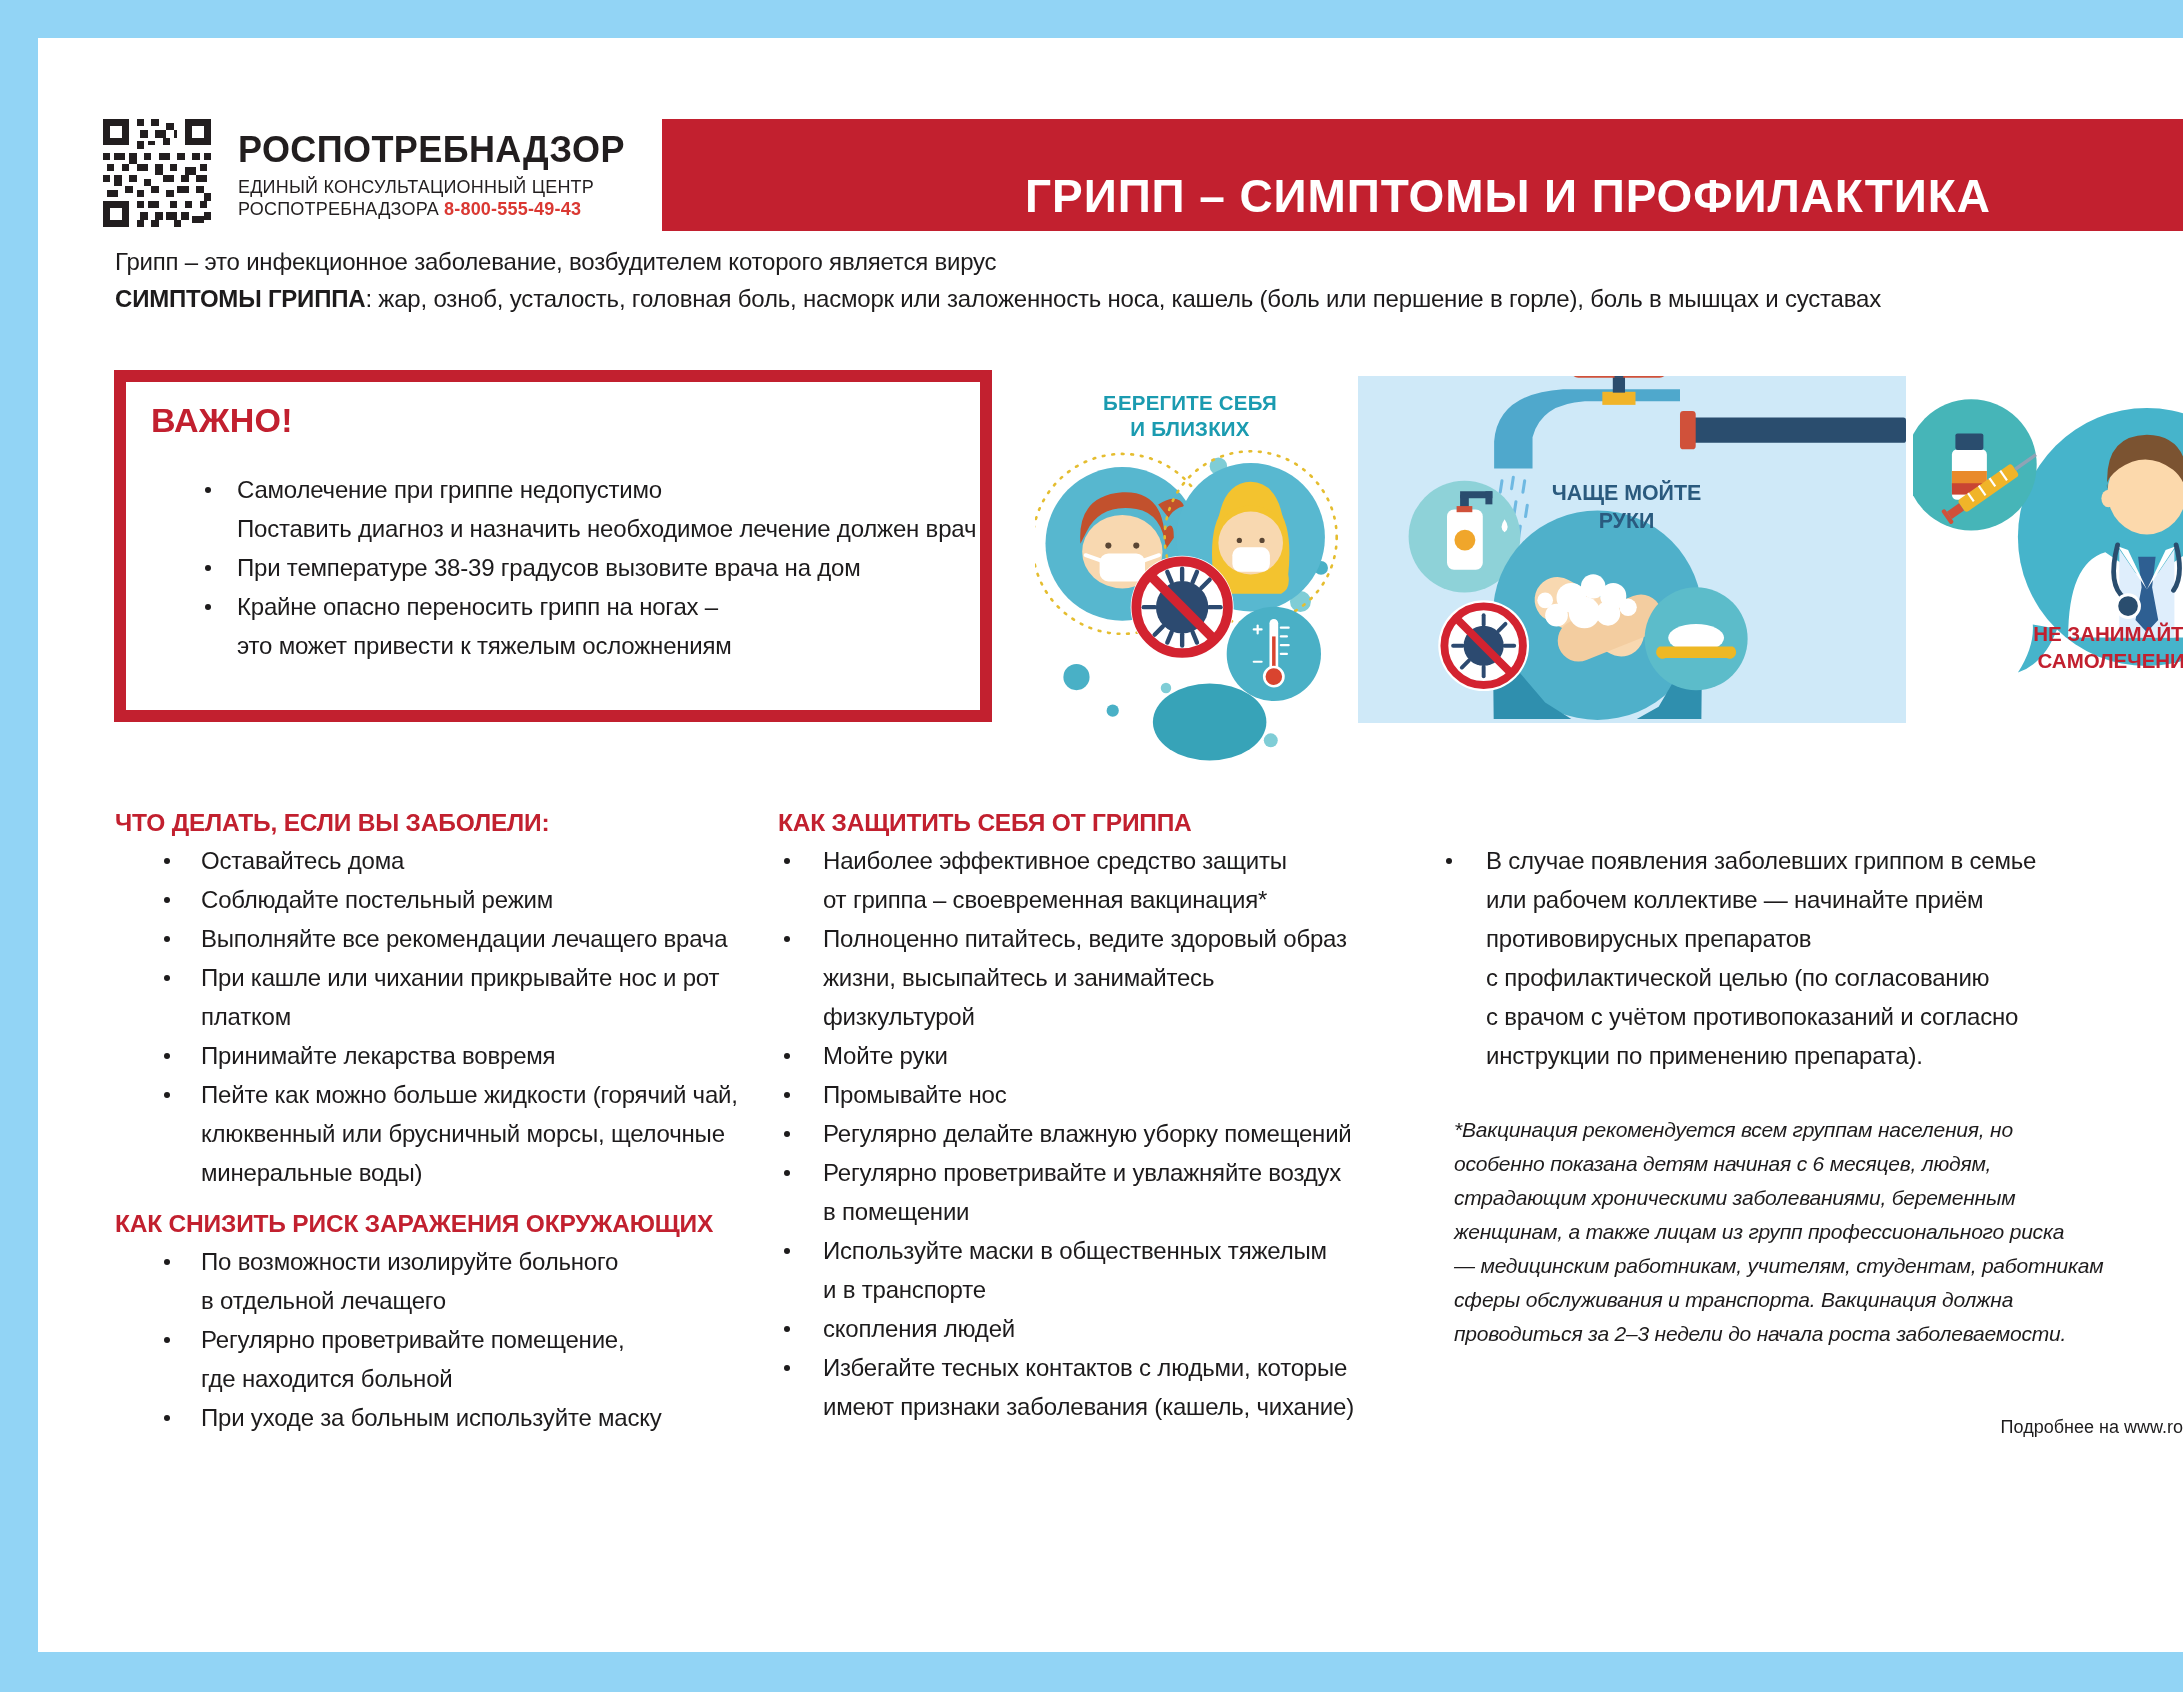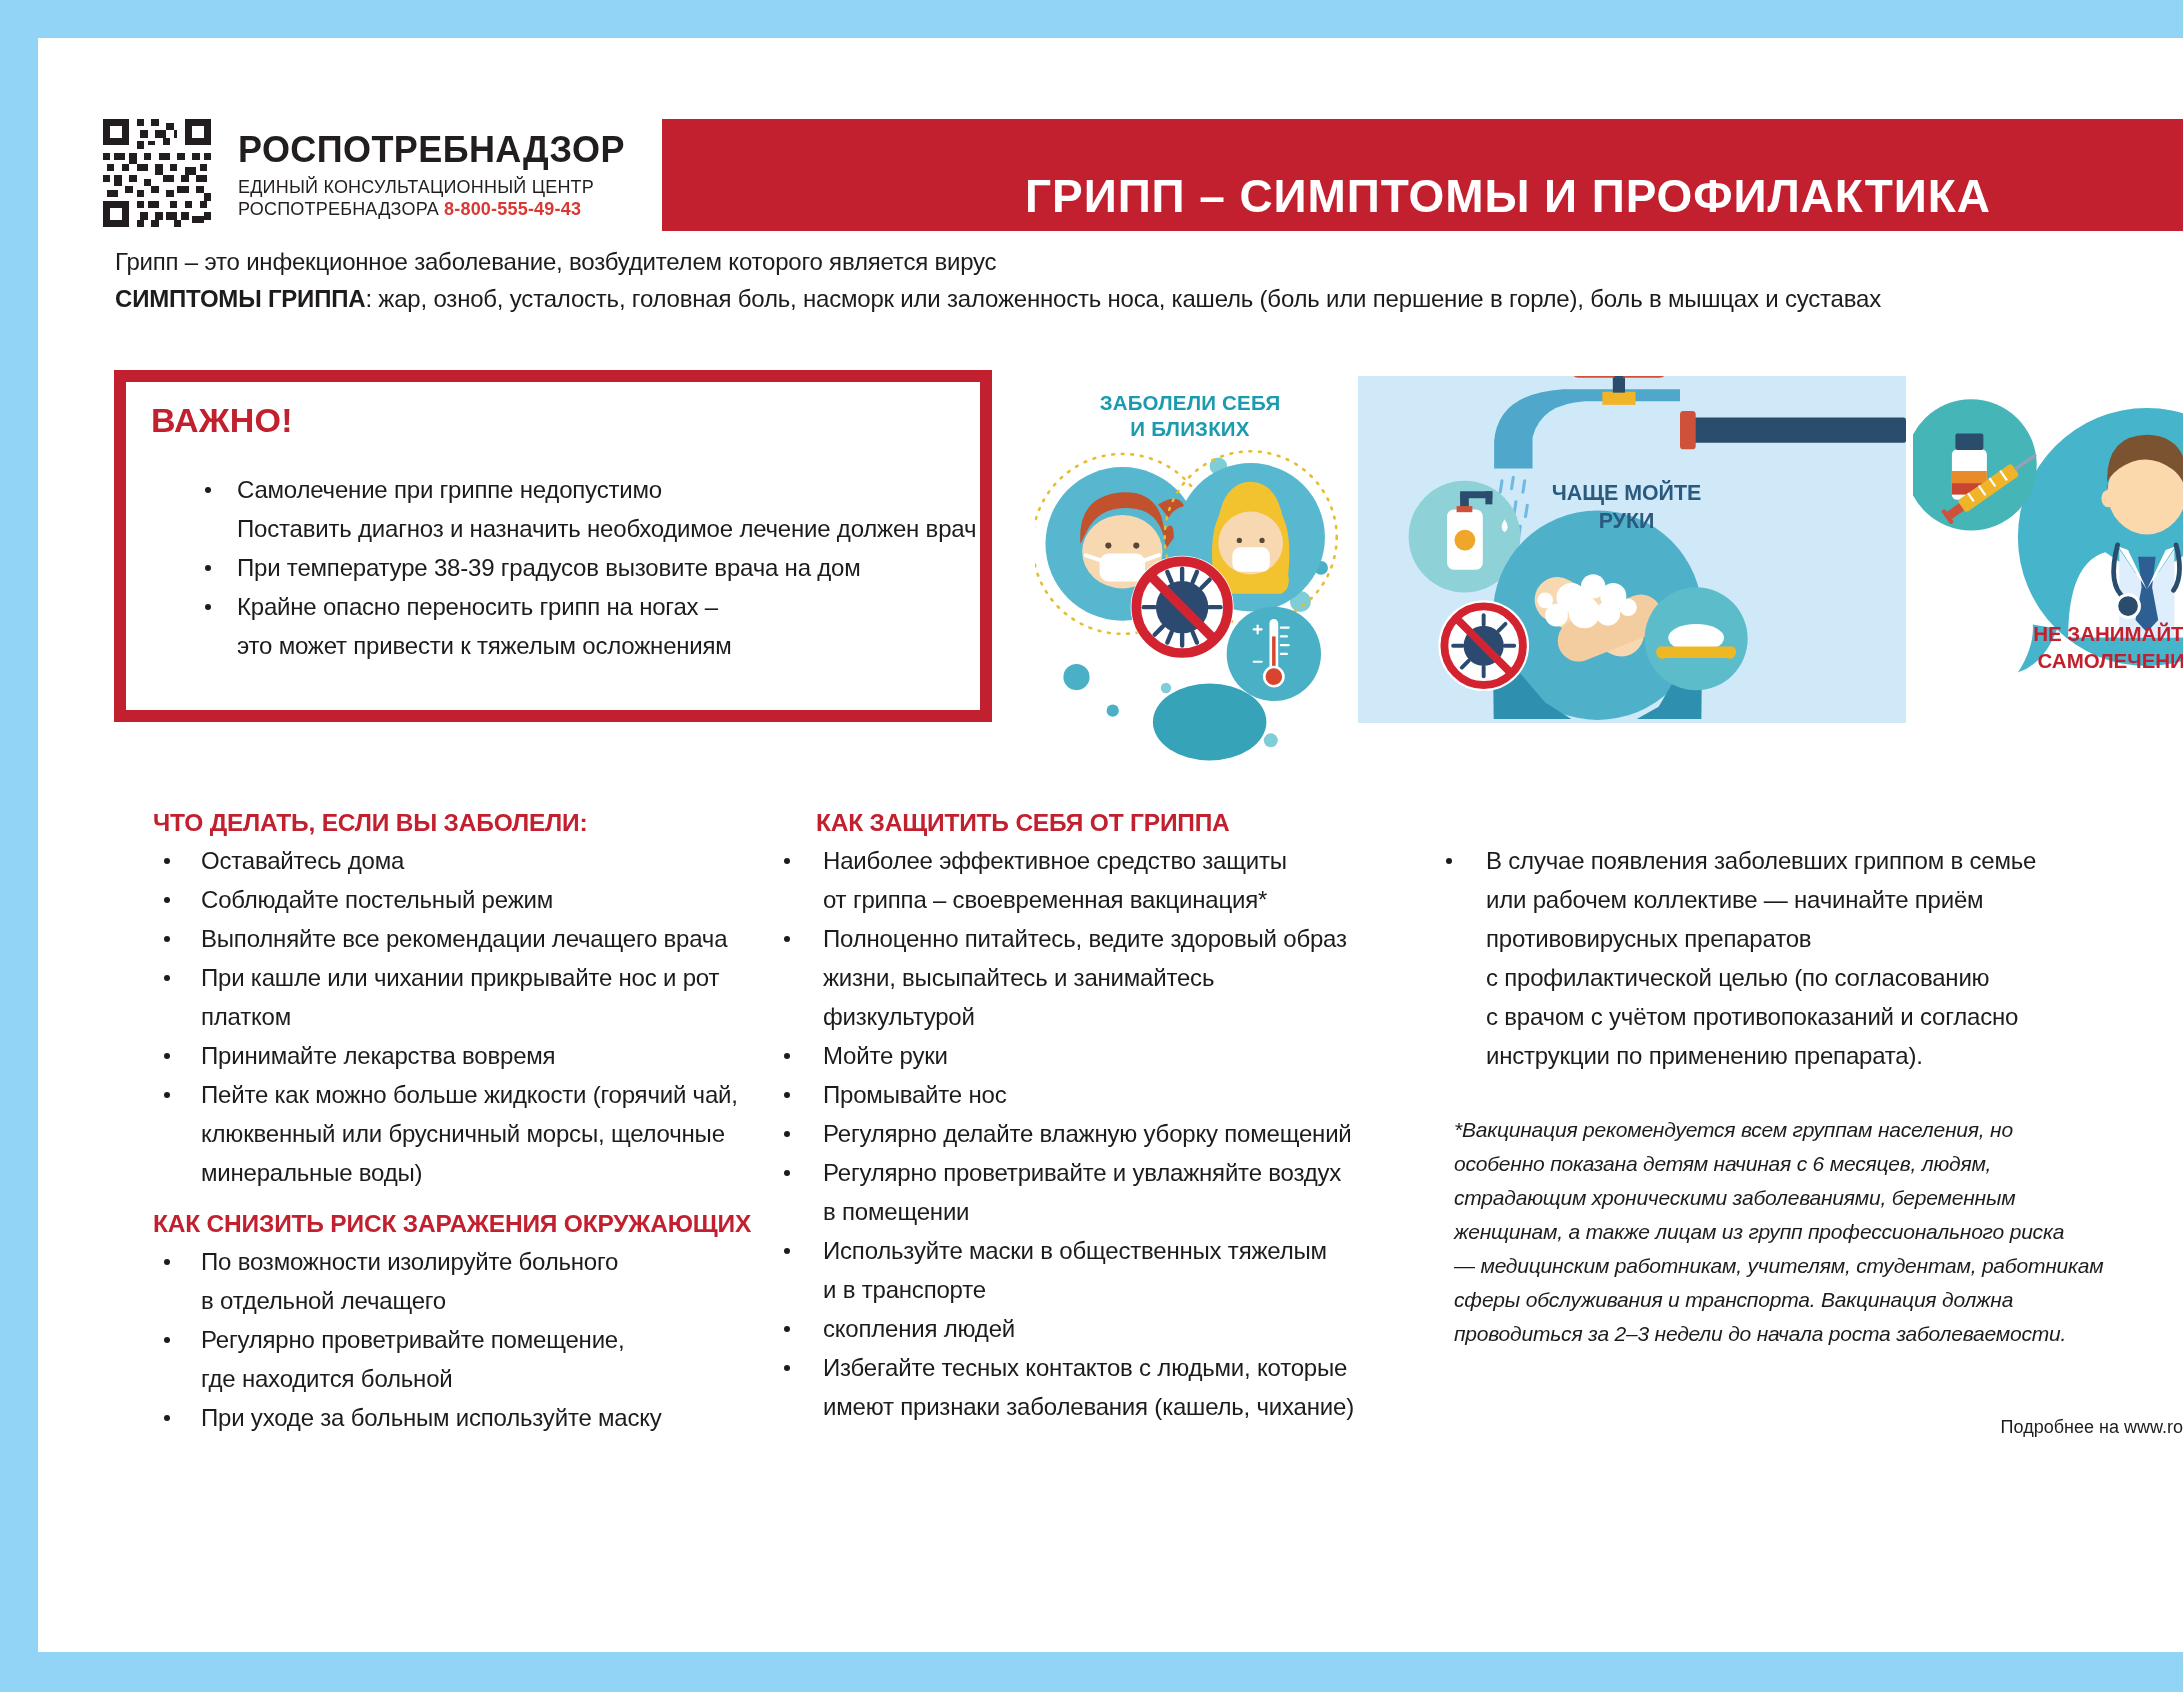--- a/index.html
+++ b/index.html
@@ -25,21 +25,21 @@
   .imp-title{left:151px; top:401px; font-size:34px; font-weight:bold; color:#c2202f; letter-spacing:0.2px;}
   .imp-list{left:126px; top:470px; width:843px;margin-left:36px;}
   .imp-list .bullet-item{padding-left:75px;}
   .imp-list .dot{left:43px;}
 
   
   .bullet-item{position:relative; font-size:24px; line-height:39px; color:#1d1b1c; letter-spacing:-0.2px;}
   .dot{position:absolute; top:16.6px; width:6.1px; height:6.1px; border-radius:50%; background:#1d1b1c;}
 
   
-  .col-heading{font-size:24.5px; font-weight:bold; color:#c2202f; letter-spacing:-0.2px; white-space:nowrap;margin-left:38px;}
+  .col-heading{font-size:24.5px; font-weight:bold; color:#c2202f; letter-spacing:-0.2px; white-space:nowrap;}
   .h-sick{left:115px; top:809px;}
   .h-reduce{left:115px; top:1210px;}
   .h-protect{left:778px; top:809px;}
   .list-sick{left:115px; top:841px; width:664px;}
   .list-reduce{left:115px; top:1242px; width:664px;}
   .list-sick .bullet-item,.list-reduce .bullet-item{padding-left:86px;}
   .list-sick .dot,.list-reduce .dot{left:49px;}
   .list-protect{left:778px; top:841px; width:699px;}
   .list-protect .bullet-item{padding-left:45px;}
   .list-protect .dot{left:6.1px;}
@@ -163,21 +163,21 @@
       <div class="bullet-item">
         <span class="dot"></span>
         <div class="lines">
           <div class="line">Крайне опасно переносить грипп на ногах –</div>
           <div class="line">это может привести к тяжелым осложнениям</div>
         </div>
       </div>
     </div>
 
   <div class="abs protect-title">
-    <div>ЗАБОЛЕЛИ СЕБЯ</div>
+    <div>БЕРЕГИТЕ СЕБЯ</div>
     <div>И БЛИЗКИХ</div>
   </div>
   <svg class="abs" style="left:1035px; top:439px;" width="310" height="332" viewBox="0 0 710 760">
     <g>
       <circle cx="95" cy="545" r="30" fill="#49b0c6"></circle>
       <circle cx="178" cy="622" r="14" fill="#49b0c6"></circle>
       <circle cx="420" cy="62" r="20" fill="#7fcdd6"></circle>
       <circle cx="655" cy="295" r="16" fill="#49b0c6"></circle>
       <circle cx="608" cy="372" r="24" fill="#7fcdd6"></circle>
       <circle cx="300" cy="570" r="12" fill="#7fcdd6"></circle>

